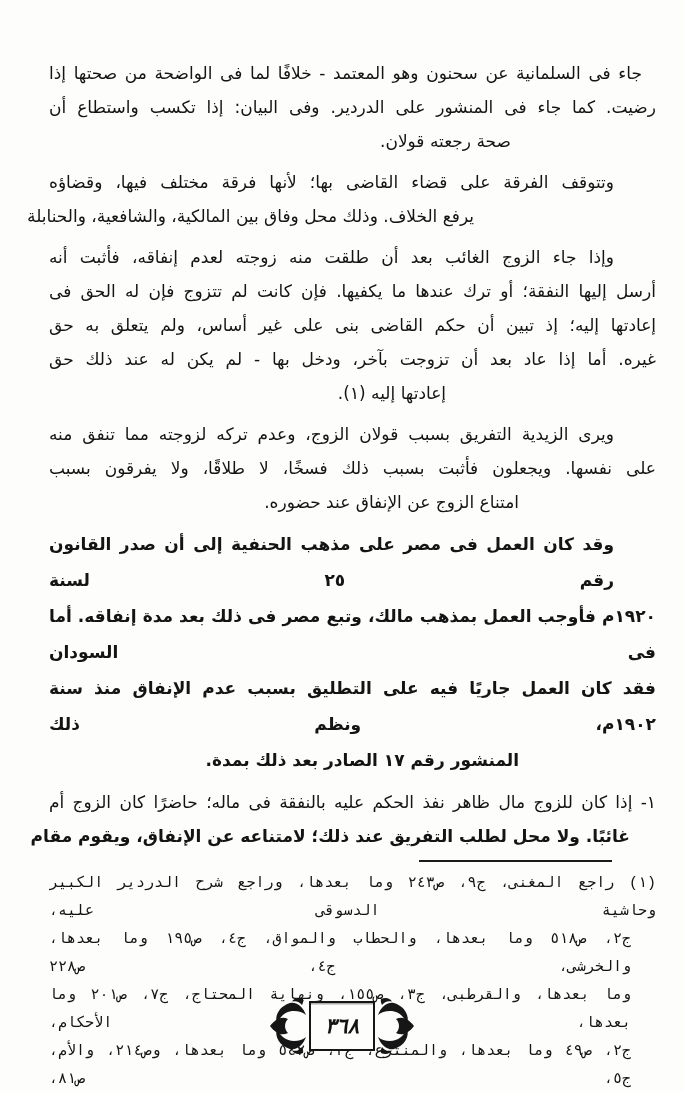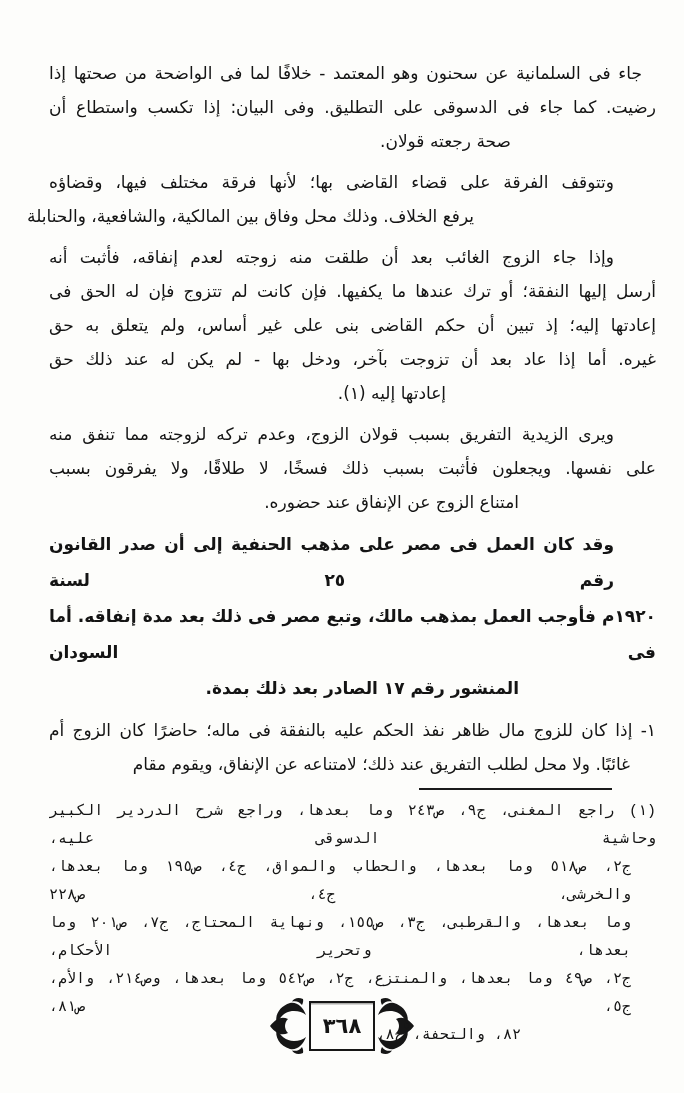--- a/index.html
+++ b/index.html
@@ -42,21 +42,21 @@
     font-weight: bold;
     line-height: 36px;
   }
   .fn .ln {
     font-size: 15px;
     line-height: 28px;
     font-family: Liberation Mono, monospace;
   }
   
   .i14 { padding-right: 14px; }
-  .i26 { padding-right: 26px; }
+  .i26 { padding-right: 26px; font-weight: bold; }
   .i42 { padding-right: 42px; }
   .i43 { padding-right: 43px; }
   .h25 { padding-right: 25px; }
   .r135 { padding-right: 135px; }
   .r137 { padding-right: 137px; }
   .r145 { padding-right: 145px; }
   .r182 { padding-right: 182px; }
   .r210 { padding-right: 210px; }
   .fn-rule {
     width: 193px;
@@ -78,33 +78,34 @@
     height: 46px;
     border: 2px solid #161616;
     box-shadow: inset 0 1.5px 0 rgba(20,20,20,0.35);
     background: #fdfdfb;
     display: flex;
     align-items: center;
     justify-content: center;
     font-size: 21px;
     font-weight: bold;
     z-index: 2;
+    font-style: italic;
   }
   .fleuron { display: block; z-index: 1; }
   .fleuron.right { transform: scaleX(-1); }
 </style>
 </head>
 <body>
 
 <div class="page">
   <div class="text-block">
 
     <div class="para">
       <div class="ln jl i14">جاء فى السلمانية عن سحنون وهو المعتمد - خلافًا لما فى الواضحة من صحتها إذا</div>
-      <div class="ln jl">رضيت. كما جاء فى الدسوقى على التطليق. وفى البيان: إذا تكسب واستطاع أن</div>
+      <div class="ln jl">رضيت. كما جاء فى المنشور على الدردير. وفى البيان: إذا تكسب واستطاع أن</div>
       <div class="ln r145">صحة رجعته قولان.</div>
     </div>
 
     <div class="para">
       <div class="ln jl i42">وتتوقف الفرقة على قضاء القاضى بها؛ لأنها فرقة مختلف فيها، وقضاؤه</div>
       <div class="ln r182">يرفع الخلاف. وذلك محل وفاق بين المالكية، والشافعية، والحنابلة.</div>
     </div>
 
     <div class="para">
       <div class="ln jl i42">وإذا جاء الزوج الغائب بعد أن طلقت منه زوجته لعدم إنفاقه، فأثبت أنه</div>
@@ -116,20 +117,21 @@
 
     <div class="para">
       <div class="ln jl i42">ويرى الزيدية التفريق بسبب قولان الزوج، وعدم تركه لزوجته مما تنفق منه</div>
       <div class="ln jl">على نفسها. ويجعلون فأثبت بسبب ذلك فسخًا، لا طلاقًا، ولا يفرقون بسبب</div>
       <div class="ln r137">امتناع الزوج عن الإنفاق عند حضوره.</div>
     </div>
 
     <div class="para b">
       <div class="ln jl i42">وقد كان العمل فى مصر على مذهب الحنفية إلى أن صدر القانون رقم ٢٥ لسنة</div>
       <div class="ln jl">١٩٢٠م فأوجب العمل بمذهب مالك، وتبع مصر فى ذلك بعد مدة إنفاقه. أما فى السودان</div>
+      <div class="ln jl">فقد كان العمل جاريًا فيه على التطليق بسبب عدم الإنفاق منذ سنة ١٩٠٢م، ونظم ذلك</div>
       <div class="ln r137">المنشور رقم ١٧ الصادر بعد ذلك بمدة.</div>
     </div>
 
 
     <div class="para">
       <div class="ln jl">١- إذا كان للزوج مال ظاهر نفذ الحكم عليه بالنفقة فى ماله؛ حاضرًا كان الزوج أم</div>
       <div class="ln i26">غائبًا. ولا محل لطلب التفريق عند ذلك؛ لامتناعه عن الإنفاق، ويقوم مقام</div>
     </div>
 
     <div class="fn-rule"></div>

